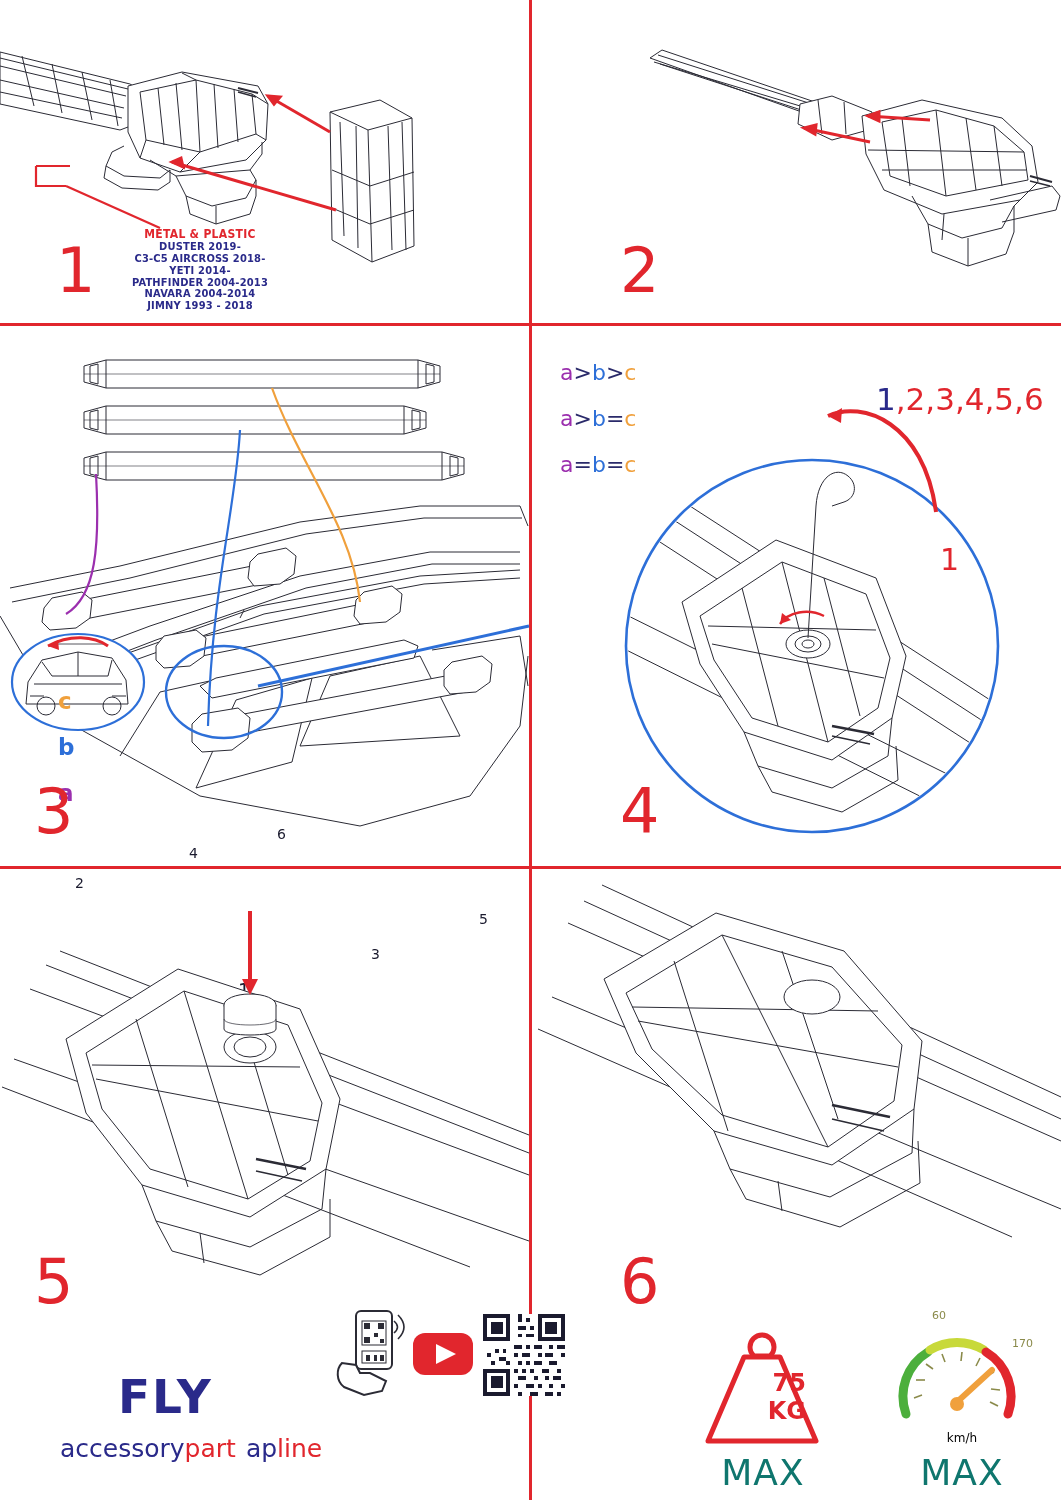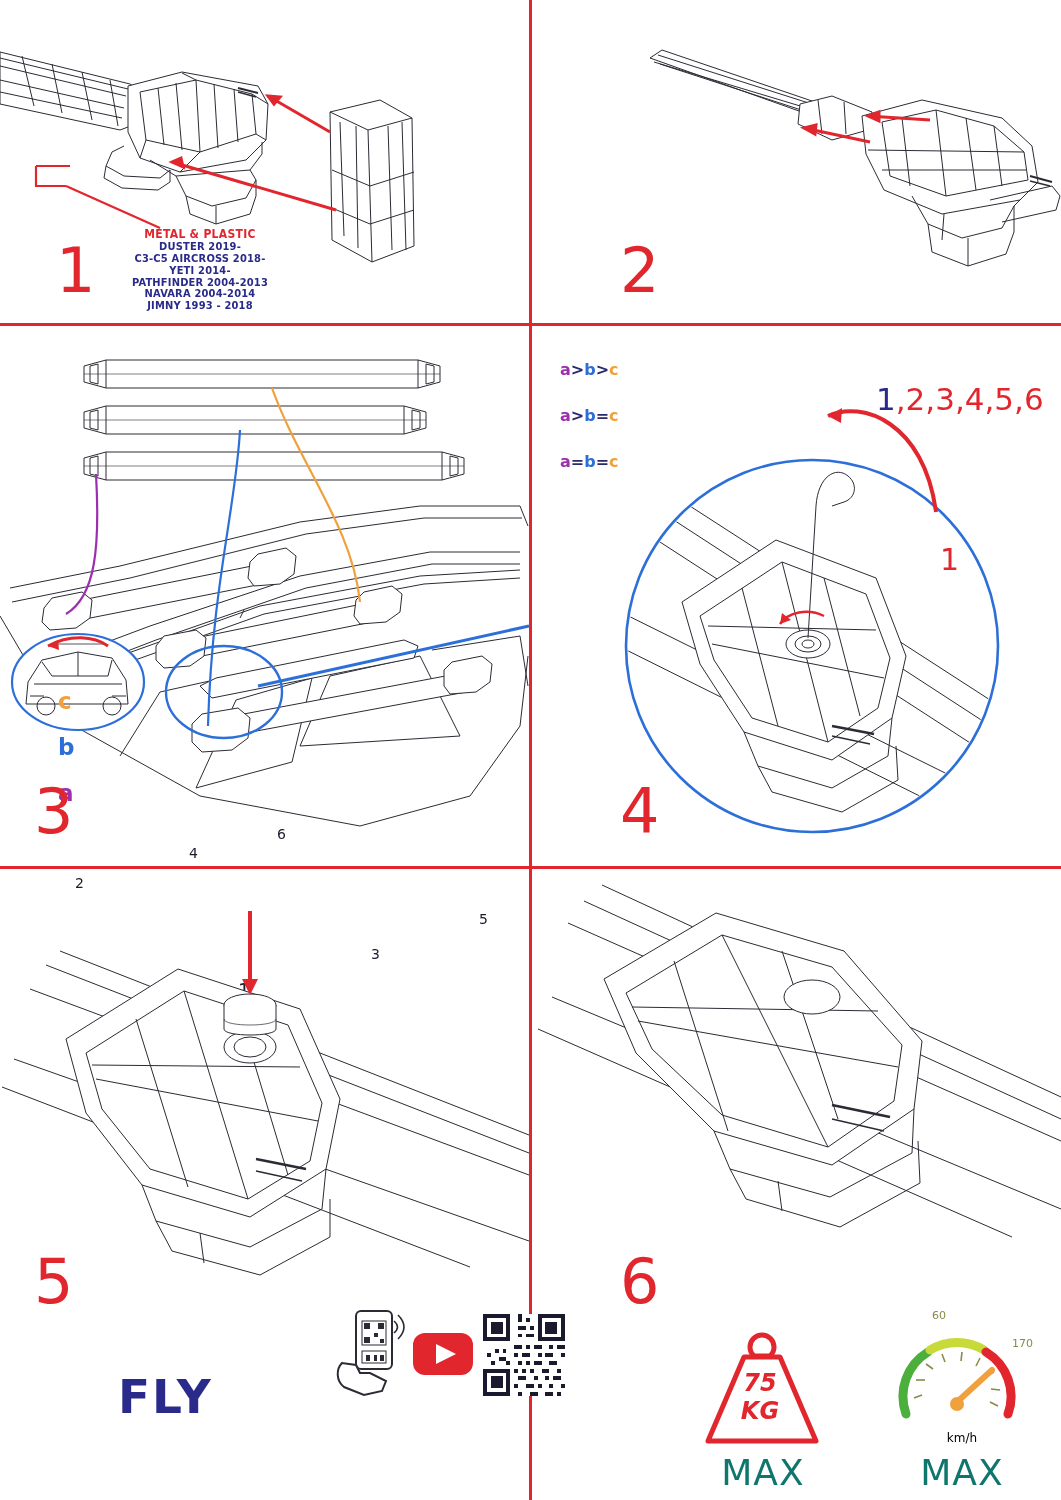--- a/index.html
+++ b/index.html
@@ -55,21 +55,21 @@
     letter-spacing:.2px;
     display:block;
     font-family:"DejaVu Sans Condensed","Liberation Sans",sans-serif;
   }
 
   .abc-letter { position:absolute; font-size:23px; font-weight:bold; font-family:"DejaVu Sans",sans-serif; }
   .abc-c { color:#f0a03c; }
   .abc-b { color:#2d6fd8; }
   .abc-a { color:#9b2fae; }
 
-  .eqline { position:absolute; font-size:16px; font-weight:bold; font-family:"DejaVu Sans",sans-serif; white-space:nowrap;text-align:center; }
+  .eqline { position:absolute; font-size:22px; font-weight:normal; font-family:"DejaVu Sans",sans-serif; white-space:nowrap;text-align:center; }
   .eq-a { color:#9b2fae; }
   .eq-b { color:#2d6fd8; }
   .eq-c { color:#f0a03c; }
   .eq-op { color:#2a2a6a; }
 
   .seq-label {
     position:absolute;
     font-size:31px;
     font-weight:400;
     font-family:"DejaVu Sans",sans-serif;
@@ -473,20 +473,23 @@
         <path d="M224 150 C 224 158, 276 158, 276 150" stroke-width=".7"></path>
       </g>
 
       <path d="M250 42 L250 118" stroke="#e1262d" stroke-width="4" fill="none"></path>
       <path d="M250 126 l-8 -16 l16 0 z" fill="#e1262d"></path>
     </svg>
 
     <div class="stepnum" style="left:34px; top:382px;">5</div>
 
     <div class="fly" style="left:118px; top:500px;font-weight:bold;">FLY</div>
+    <div class="brandline" style="left:60px; top:565px;">
+      <span class="b-dark">accessory</span><span class="b-red">part</span><span class="b-dark" style="padding-left:10px;">ap</span><span class="b-red">line</span>
+    </div>
 
     <svg style="position:absolute; left:330px; top:438px;" width="76" height="92" viewBox="0 0 76 92">
       <rect x="26" y="4" width="36" height="58" rx="5" fill="#fff" stroke="#2b2b35" stroke-width="2"></rect>
       <rect x="32" y="14" width="24" height="24" fill="none" stroke="#2b2b35" stroke-width="1"></rect>
       <rect x="34" y="16" width="6" height="6" fill="#2b2b35"></rect>
       <rect x="48" y="16" width="6" height="6" fill="#2b2b35"></rect>
       <rect x="34" y="30" width="6" height="6" fill="#2b2b35"></rect>
       <rect x="44" y="26" width="4" height="4" fill="#2b2b35"></rect>
       <rect x="50" y="32" width="4" height="4" fill="#2b2b35"></rect>
       <rect x="32" y="44" width="24" height="12" fill="none" stroke="#2b2b35" stroke-width="1"></rect>
@@ -552,21 +555,21 @@
         <path d="M300 250 L352 262" stroke-width="1.7"></path>
       </g>
     </svg>
 
     <div class="stepnum" style="left:88px; top:382px;">6</div>
 
     <svg style="position:absolute; left:160px; top:460px;" width="140" height="120" viewBox="0 0 140 120">
       <path d="M70 6 a12 12 0 0 1 12 12 a12 12 0 0 1 -4 9 h-16 a12 12 0 0 1 -4 -9 a12 12 0 0 1 12 -12z" fill="none" stroke="#e1262d" stroke-width="5"></path>
       <path d="M52 28 L88 28 L124 112 L16 112 Z" fill="none" stroke="#e1262d" stroke-width="5" stroke-linejoin="round"></path>
     </svg>
-    <div class="kgtext" style="left:191px; top:500px; width:74px; text-align:center;font-style:italic;">75 KG</div>
+    <div class="kgtext" style="left:200px; top:500px; width:74px; text-align:right;">75 KG</div>
     <div class="maxlabel" style="left:186px; top:583px; width:90px; text-align:center;">MAX</div>
 
     <svg style="position:absolute; left:360px; top:455px;" width="130" height="120" viewBox="0 0 130 120">
       <path d="M14 90 A52 52 0 0 1 36 28" stroke="#4caf3c" stroke-width="9" fill="none" stroke-linecap="round"></path>
       <path d="M38 26 A52 52 0 0 1 92 26" stroke="#c8d93a" stroke-width="9" fill="none" stroke-linecap="round"></path>
       <path d="M94 28 A52 52 0 0 1 116 90" stroke="#e1262d" stroke-width="9" fill="none" stroke-linecap="round"></path>
       <g stroke="#8a8a4a" stroke-width="1.6">
         <path d="M22 74 L30 71"></path>
           <path d="M24 56 L33 56"></path>
           <path d="M34 40 L41 45"></path>

